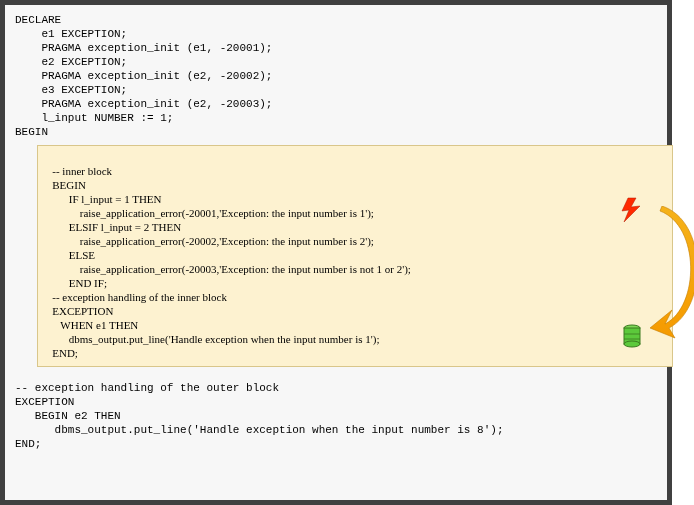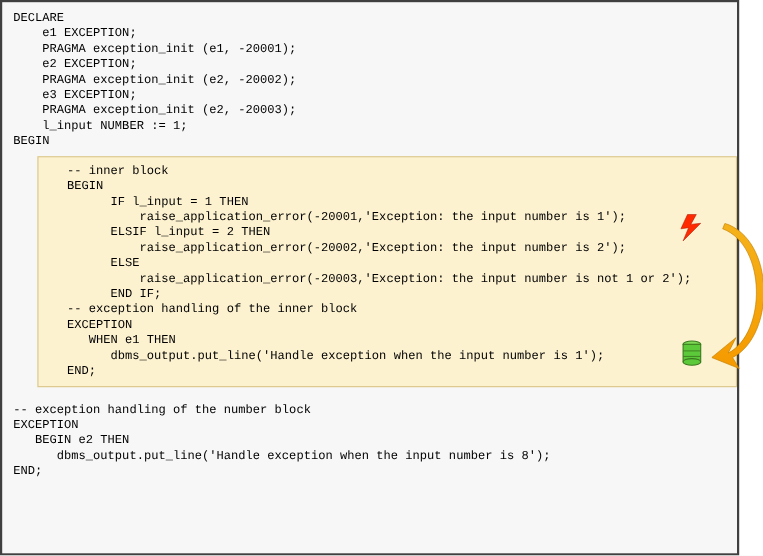--- a/index.html
+++ b/index.html
@@ -6,40 +6,41 @@
     margin: 0;
     padding: 0;
     font-family: "Lucida Console", "Courier New", monospace;
     font-size: 11px;
     background: #fff;
   }
   .container {
     width: 672px;
     height: 505px;
     box-sizing: border-box;
-    border: 2px solid #404040;
+    border: 5px solid #404040;
     background: #f7f7f7;
     position: relative;
     padding: 8px 10px;
   }
   pre {
     margin: 0;
     font-family: inherit;
     font-size: 11px;
     line-height: 14px;
     white-space: pre;
   }
   .inner-box {
     margin: 6px 0 0 22px;
     width: 636px;
     background: #fdf2d0;
     border: 1px solid #d9c68a;
     box-sizing: border-box;
-    padding: 6px 6px 6px 6px;
+    padding: 18px 6px 6px 6px;
     position: relative;
+    font-family: Liberation Serif, serif;
   }
   .inner-box pre {
     line-height: 14px;
   }
   .bolt {
     position: absolute;
     top: 50px;
     right: 30px;
   }
   .barrel {
@@ -102,20 +103,20 @@
     <defs>
       <linearGradient id="ag" x1="0" y1="0" x2="0" y2="1">
         <stop offset="0%" stop-color="#f5b21a"></stop>
         <stop offset="100%" stop-color="#f59a00"></stop>
       </linearGradient>
     </defs>
     <path d="M 10 5 C 50 20, 50 100, 15 118 L 22 104 L 0 122 L 25 132 L 19 122 C 58 102, 58 15, 12 0 Z" fill="url(#ag)" stroke="#c47e00" stroke-width="0.6"></path>
   </svg>
 </div>
 
-<pre style="margin-top:14px"><span>-- exception handling of the number block</span>
+<pre style="margin-top:14px"><span>-- exception handling of the outer block</span>
 <span>EXCEPTION</span>
 <span>   BEGIN e2 THEN</span>
 <span>      dbms_output.put_line('Handle exception when the input number is 8');</span>
 <span>END;</span>
 </pre>
 
 </div>
 
 </body></html>

